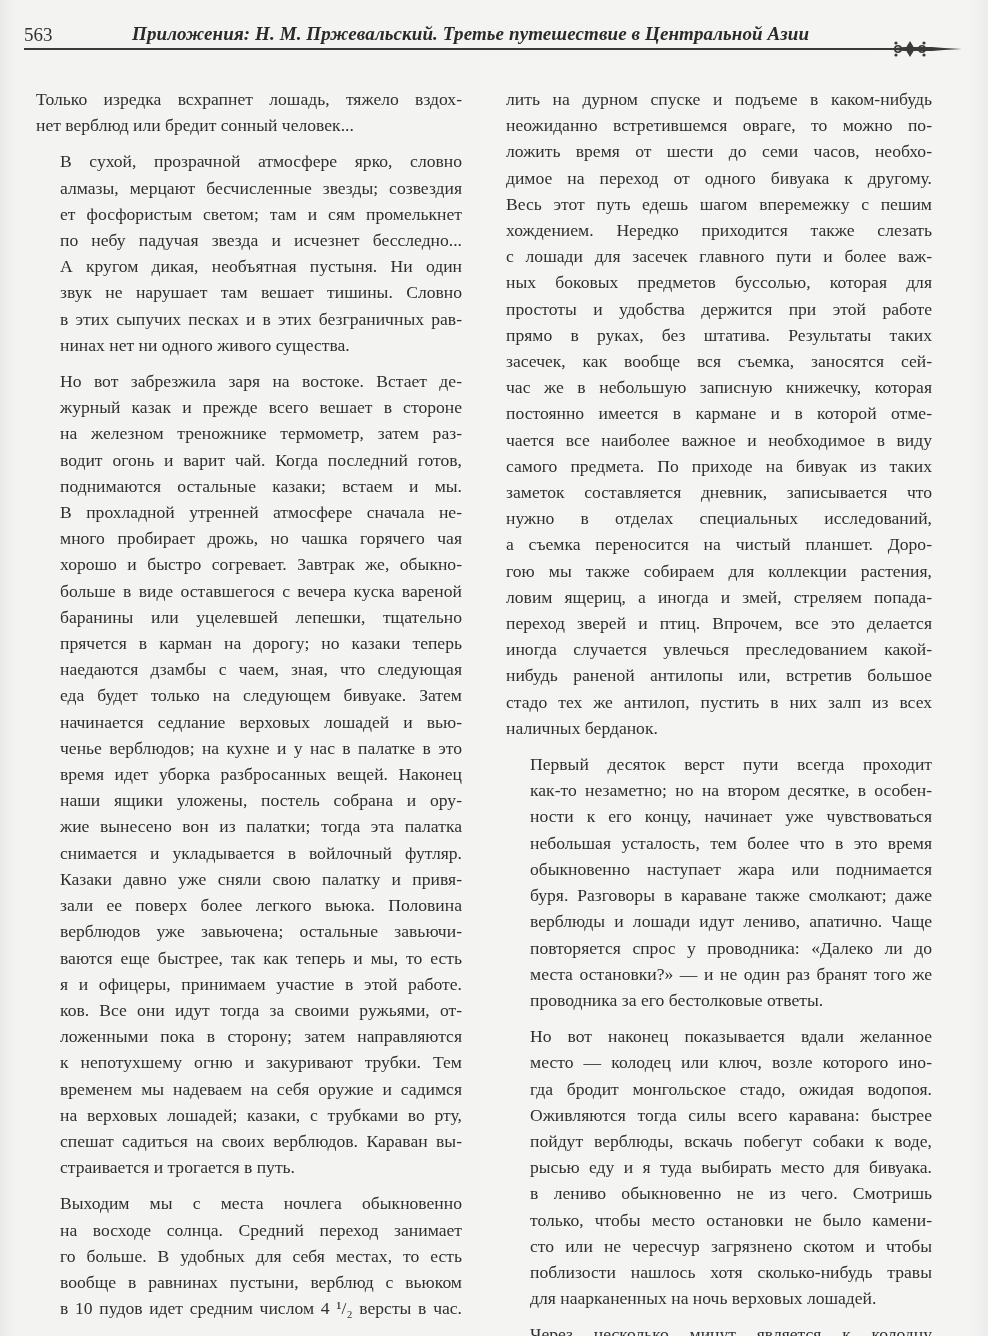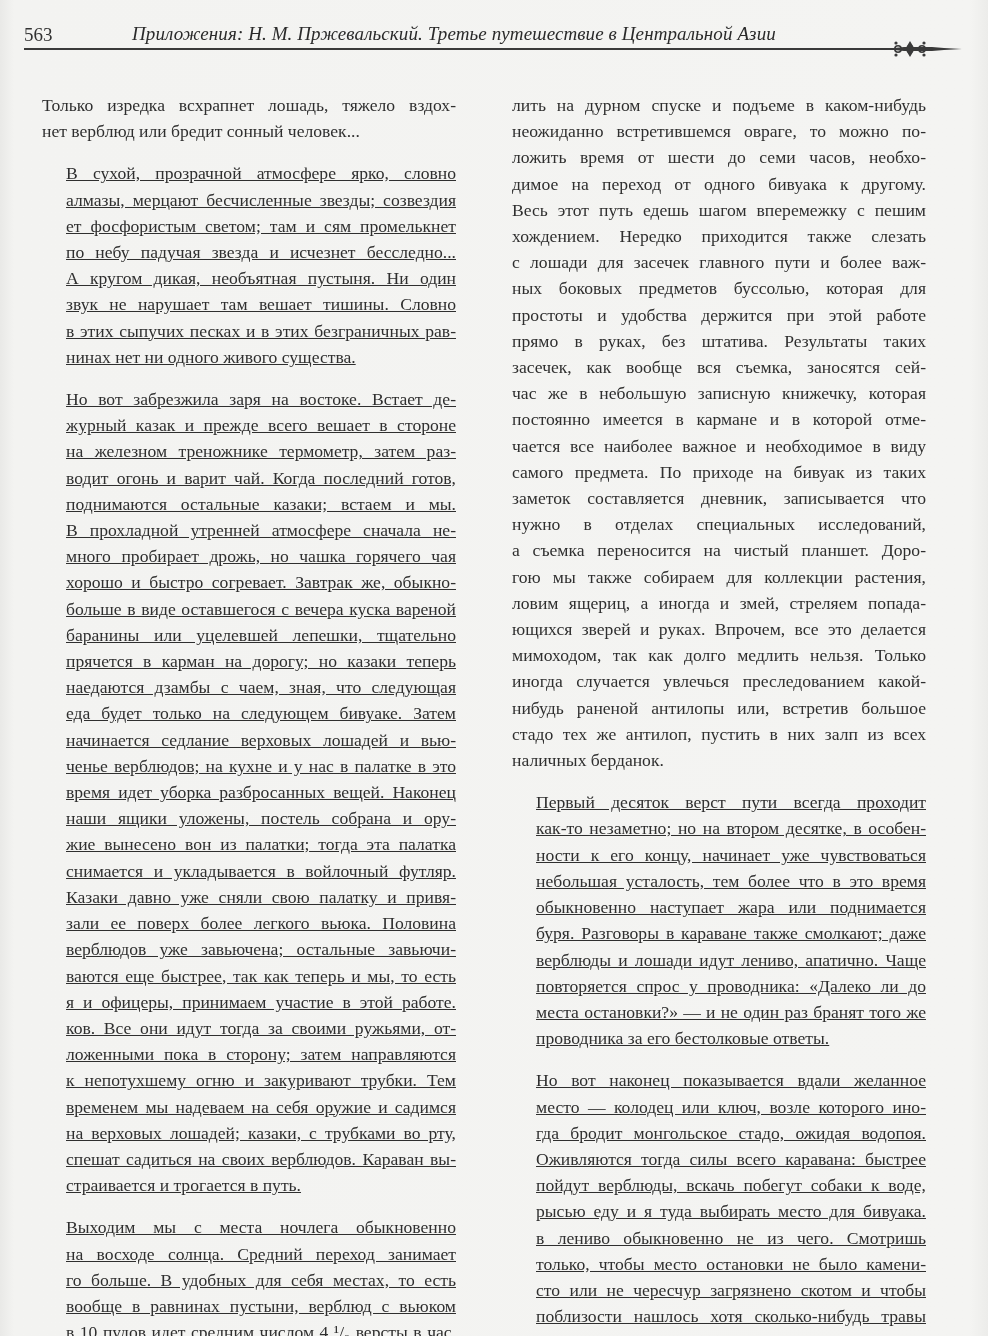--- a/index.html
+++ b/index.html
@@ -14,37 +14,37 @@
     position: absolute; left: 0; top: 0; width: 988px; height: 1336px;
     background: linear-gradient(to right, #e9e9e7 0px, #f3f3f1 14px, #f4f4f2 970px, #ececea 988px);
   }
   .header {
     position: absolute; left: 22px; top: 24px; width: 930px; height: 28px; text-align: center;
   }
   .page-number {
     position: absolute; left: 2px; top: 0; font-size: 19px; color: #333;
   }
   .running-title {
-    position: absolute; left: 110px; top: -1px; font-size: 19px; font-weight: normal; font-style: italic;
+    position: absolute; left: 110px; top: -1px; font-size: 19px; font-weight: bold; font-style: italic;
     color: #2a2a2a; white-space: nowrap; letter-spacing: 0.1px;
   }
   .header-rule {
     position: absolute; left: 2px; top: 24px; width: 900px; height: 2px; background: #3a3a3a;
   }
   .ornament {
     position: absolute; left: 852px; top: 14px; width: 88px; height: 20px;
   }
   .column {
     position: absolute; top: 76px; width: 446px;
     font-size: 17.6px; line-height: 26.2px; text-align: justify; color: #2f2f2f;
   }
   .col-left { left: 26px; }
   .col-right { left: 496px; }
-  .column p { margin: 16px; text-indent: 0; }
-  .column p.indent { text-indent: 24px; text-decoration: underline; }
+  .column p { margin: 10px; text-indent: 0; }
+  .column p.indent { text-indent: 24px; }
   .line { display: block; text-align: justify; text-align-last: justify; white-space: nowrap; }
   .line.last { text-align-last: left; }
 </style>
 </head>
 <body>
 
 <div class="page">
   <div class="header">
     <span class="page-number">563</span>
     <span class="running-title">Приложения: Н. М. Пржевальский. Третье путешествие в Центральной Азии</span>
@@ -133,22 +133,21 @@
         <span class="line">засечек, как вообще вся съемка, заносятся сей-</span>
         <span class="line">час же в небольшую записную книжечку, которая</span>
         <span class="line">постоянно имеется в кармане и в которой отме-</span>
         <span class="line">чается все наиболее важное и необходимое в виду</span>
         <span class="line">самого предмета. По приходе на бивуак из таких</span>
         <span class="line">заметок составляется дневник, записывается что</span>
         <span class="line">нужно в отделах специальных исследований,</span>
         <span class="line">а съемка переносится на чистый планшет. Доро-</span>
         <span class="line">гою мы также собираем для коллекции растения,</span>
         <span class="line">ловим ящериц, а иногда и змей, стреляем попада-</span>
-        <span class="line">ющихся зверей и руках. Впрочем, все это делается</span>
-        <span class="line">мимоходом, так как долго медлить нельзя. Только</span>
+        <span class="line">переход зверей и птиц. Впрочем, все это делается</span>
         <span class="line">иногда случается увлечься преследованием какой-</span>
         <span class="line">нибудь раненой антилопы или, встретив большое</span>
         <span class="line">стадо тех же антилоп, пустить в них залп из всех</span>
         <span class="line last">наличных берданок.</span>
       </p>
       <p class="indent">
         <span class="line">Первый десяток верст пути всегда проходит</span>
         <span class="line">как-то незаметно; но на втором десятке, в особен-</span>
         <span class="line">ности к его концу, начинает уже чувствоваться</span>
         <span class="line">небольшая усталость, тем более что в это время</span>

